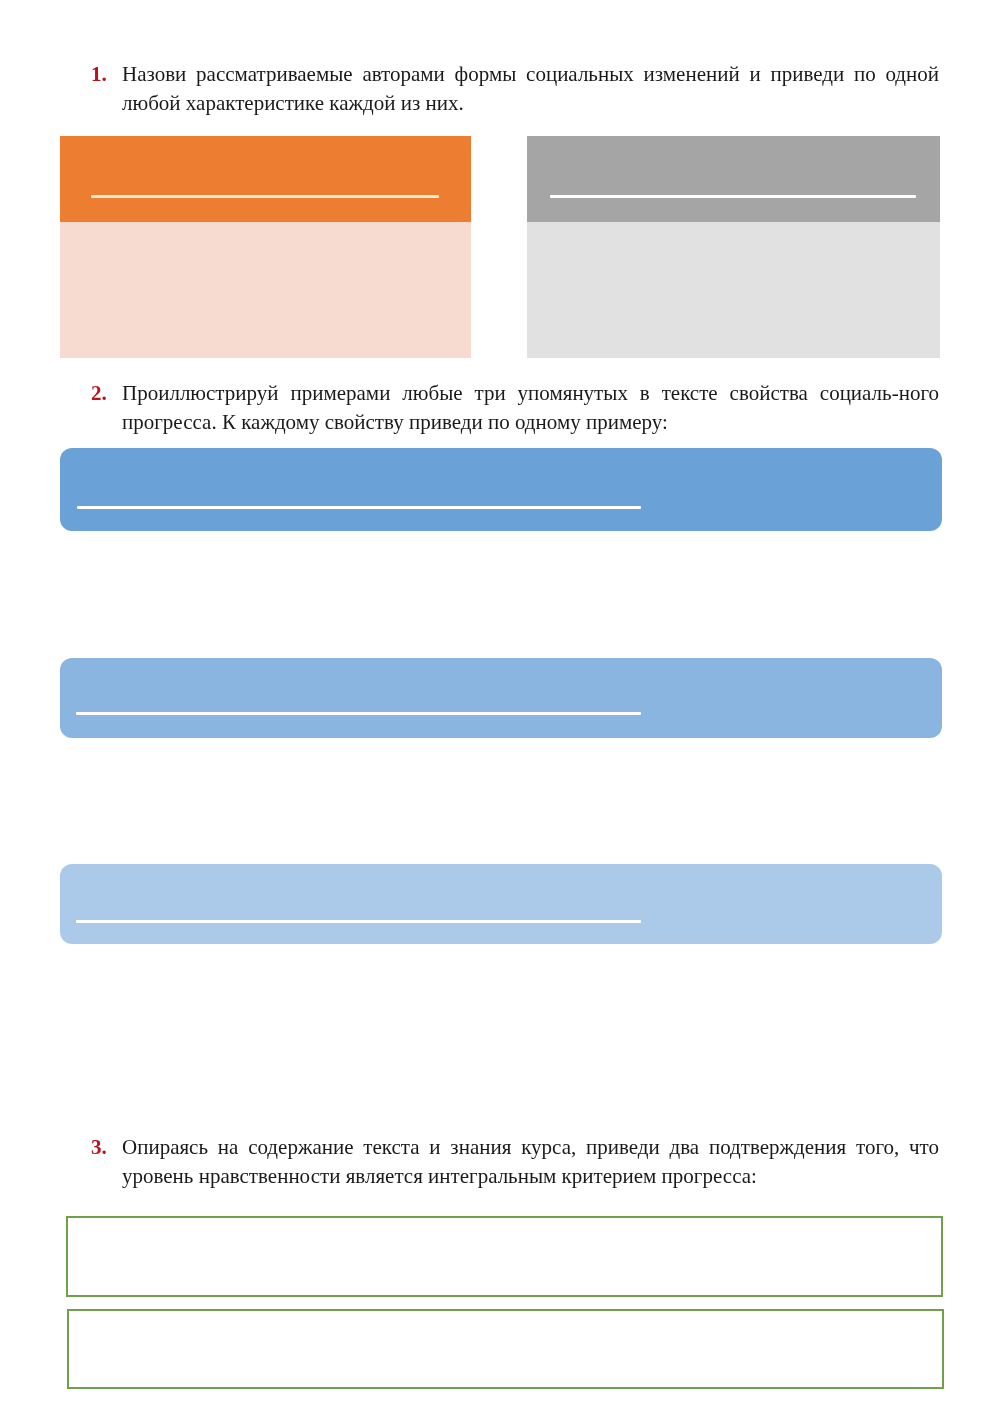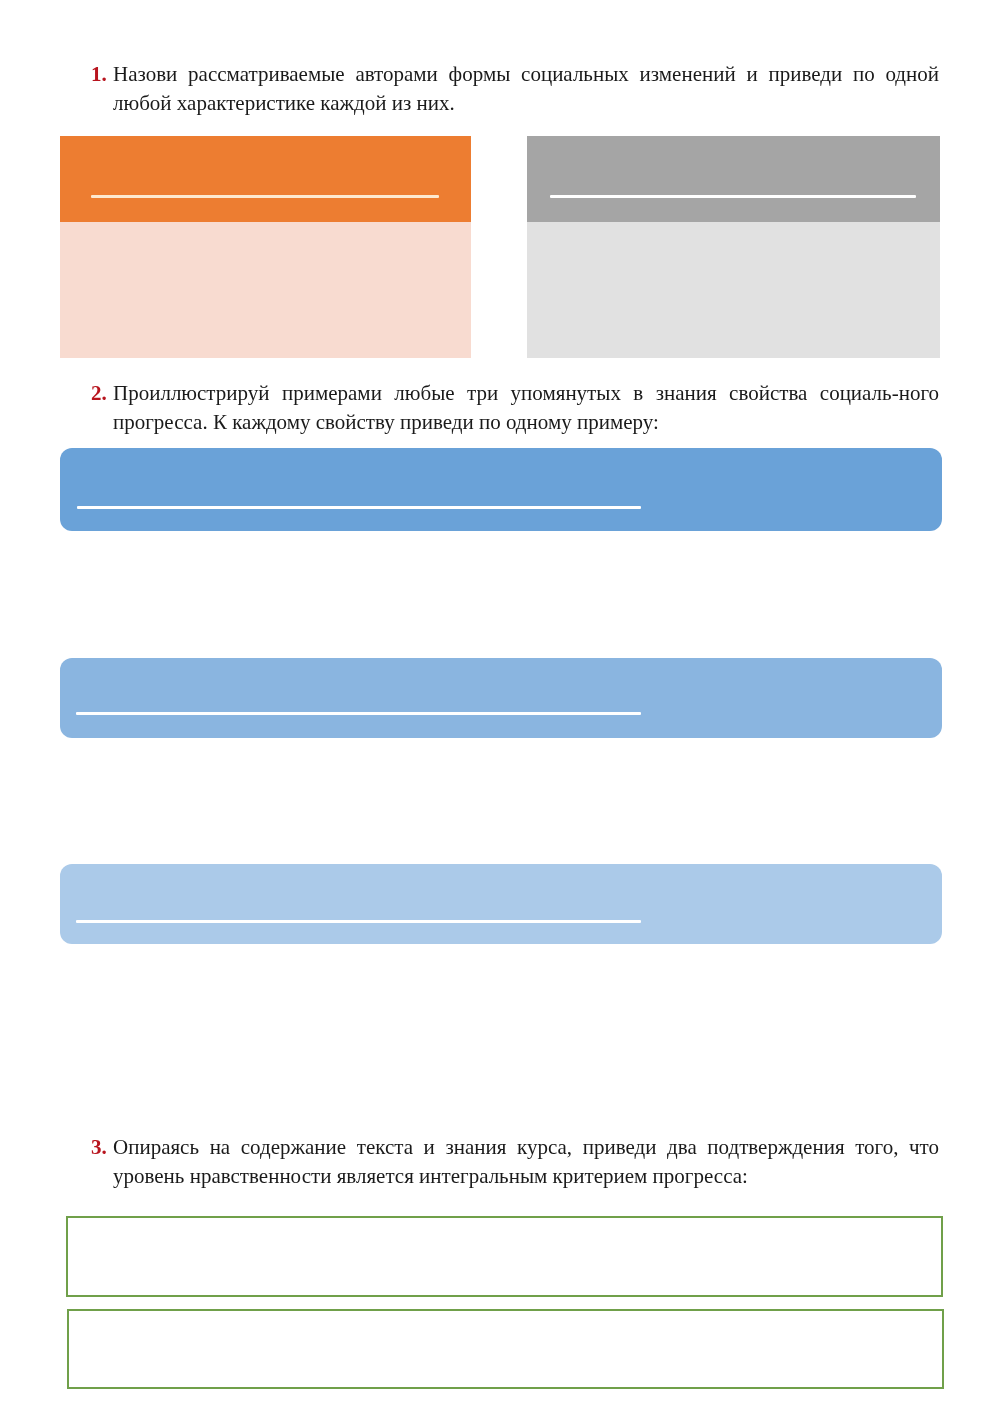--- a/index.html
+++ b/index.html
@@ -1,21 +1,21 @@
 <!DOCTYPE html>
 <html><head>
   <meta charset="utf-8">
   <style>
     html, body { margin: 0; padding: 0; background: #ffffff; }
     body { width: 1000px; height: 1413px; position: relative; overflow: hidden;
            font-family: "Liberation Serif", "DejaVu Serif", serif; color: #1a1a1a; }
     .question { position: absolute; left: 91px; width: 848px; font-size: 21px; line-height: 29px;
                 text-align: justify; }
     .question .num { position: absolute; left: 0; top: 0; font-weight: bold; }
-    .question .text { display: block; margin-left: 22px; }
+    .question .text { display: block; margin-left: 31px; }
     .blk { position: absolute; }
     .hdr { position: absolute; left: 0; right: 0; top: 0; }
     .bodyarea { position: absolute; left: 0; right: 0; bottom: 0; }
     .line { position: absolute; height: 3px; border-radius: 1px; }
     .green-box { position: absolute; box-sizing: border-box; background: #fff; }
   </style>
 </head>
 <body>
 
 <div class="question" style="top:60px;">
@@ -32,21 +32,21 @@
 
 <div class="blk" style="left:527px; top:136px; width:413px; height:222px;">
   <div class="hdr" style="height:86px; background:#a5a5a5;">
     <div class="line" style="left:23px; width:366px; top:59px; background:#ffffff;"></div>
   </div>
   <div class="bodyarea" style="top:86px; background:#e1e1e1;"></div>
 </div>
 
 <div class="question" style="top:379px;">
   <span class="num" style="color:#b8141e;">2.</span>
-  <span class="text">Проиллюстрируй примерами любые три упомянутых в знания свойства социаль-ного прогресса. К каждому свойству приведи по одному примеру:</span>
+  <span class="text">Проиллюстрируй примерами любые три упомянутых в тексте свойства социаль-ного прогресса. К каждому свойству приведи по одному примеру:</span>
 </div>
 
 <div class="blk" style="left:60px; top:448px; width:882px; height:83px; background:#6aa2d8; border-radius:12px;">
   <div class="line" style="left:17px; width:564px; top:58px; background:#ffffff;"></div>
 </div>
 <div class="blk" style="left:60px; top:531px; width:882px; height:125px;"></div>
 
 <div class="blk" style="left:60px; top:658px; width:882px; height:80px; background:#8ab5e0; border-radius:12px;">
   <div class="line" style="left:16px; width:565px; top:54px; background:#ffffff;"></div>
 </div>

